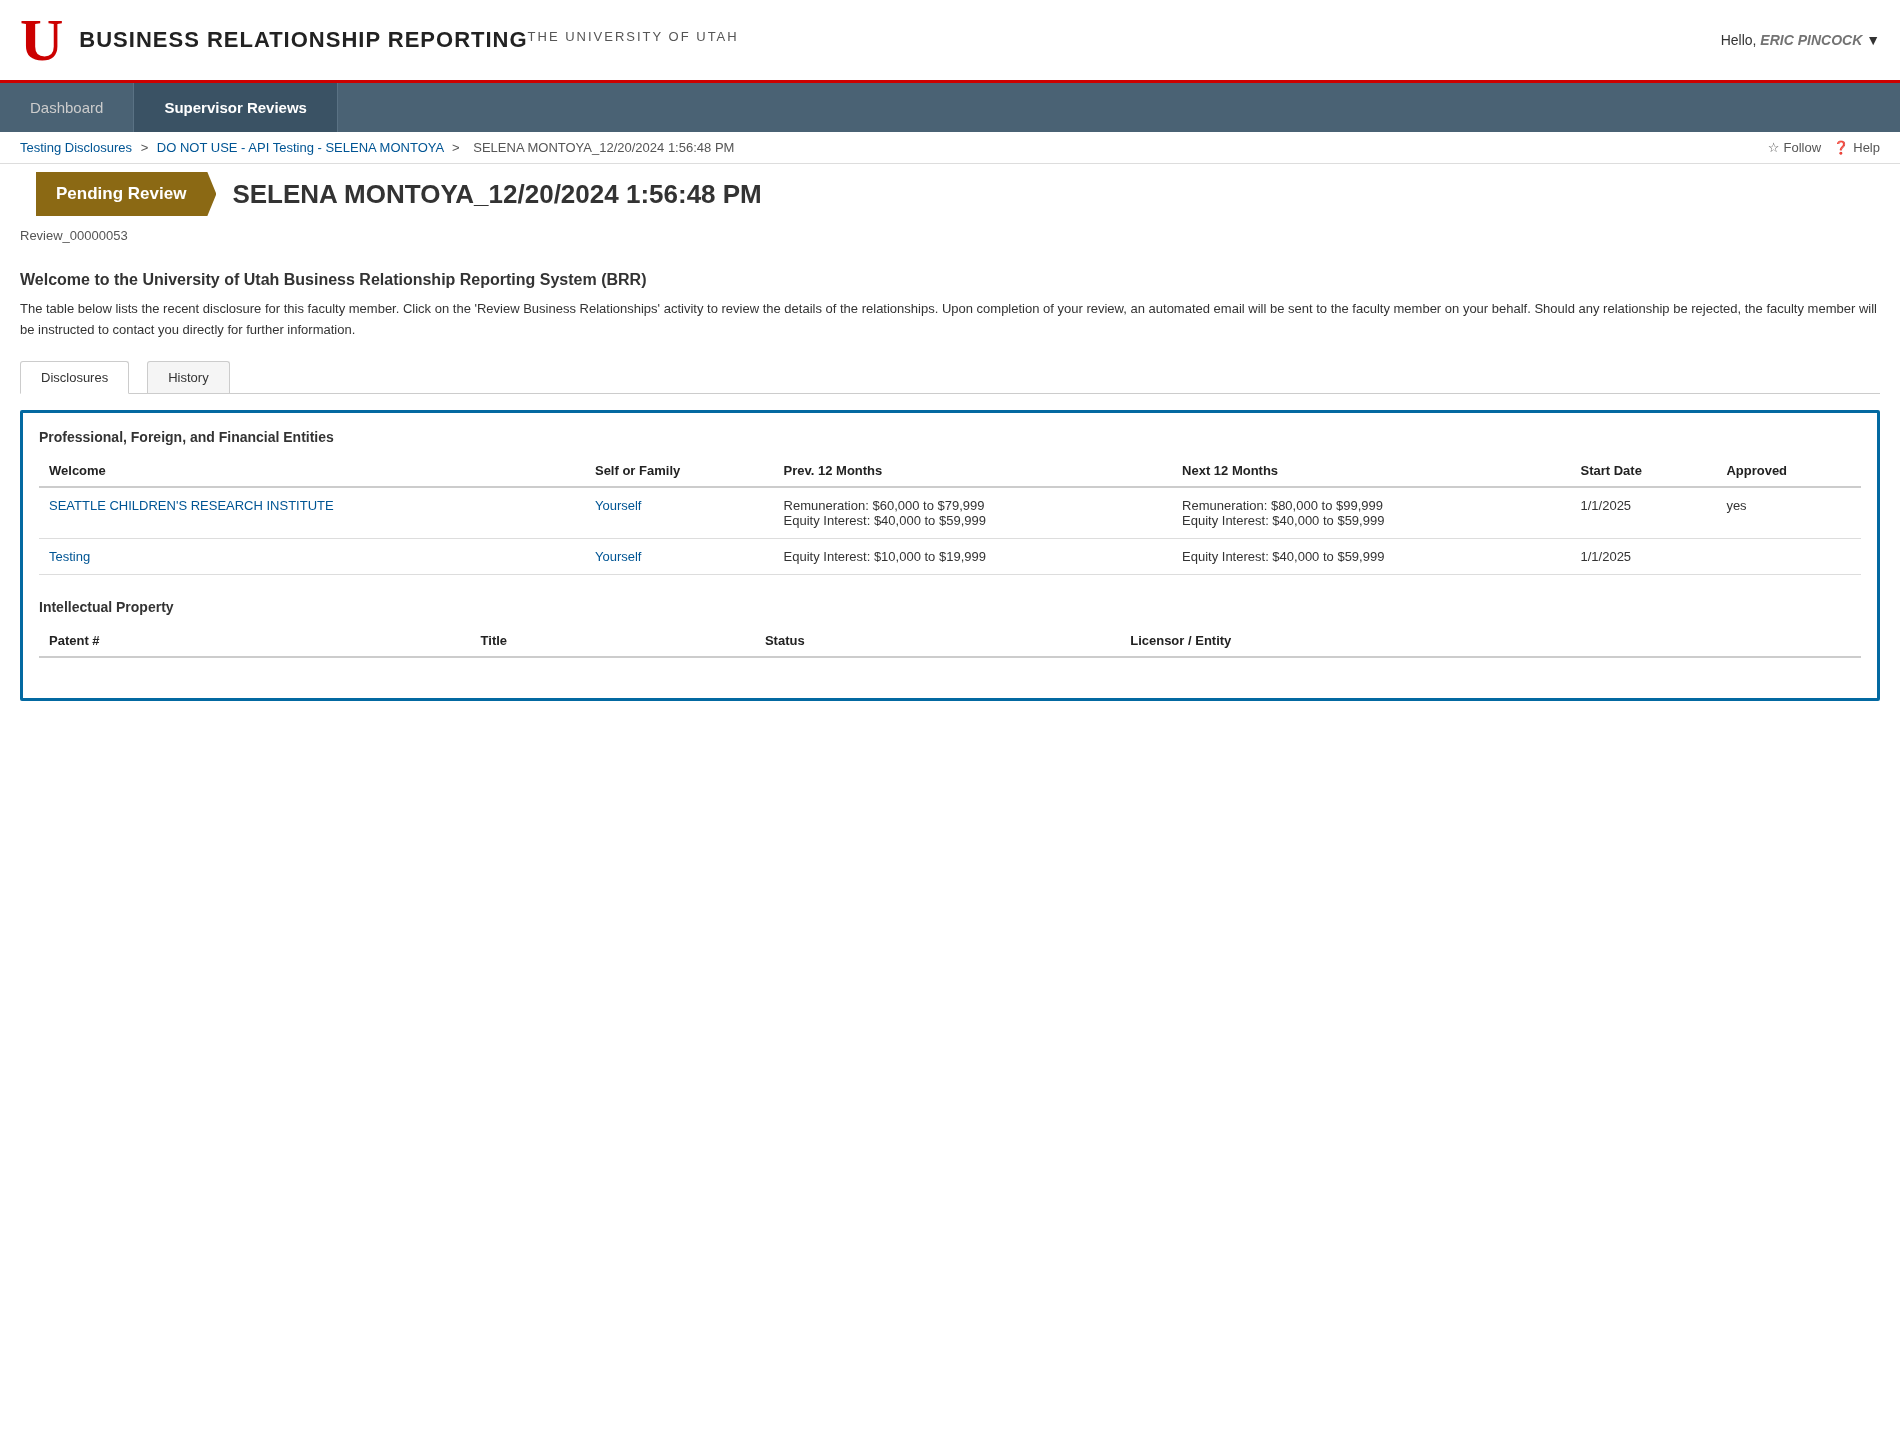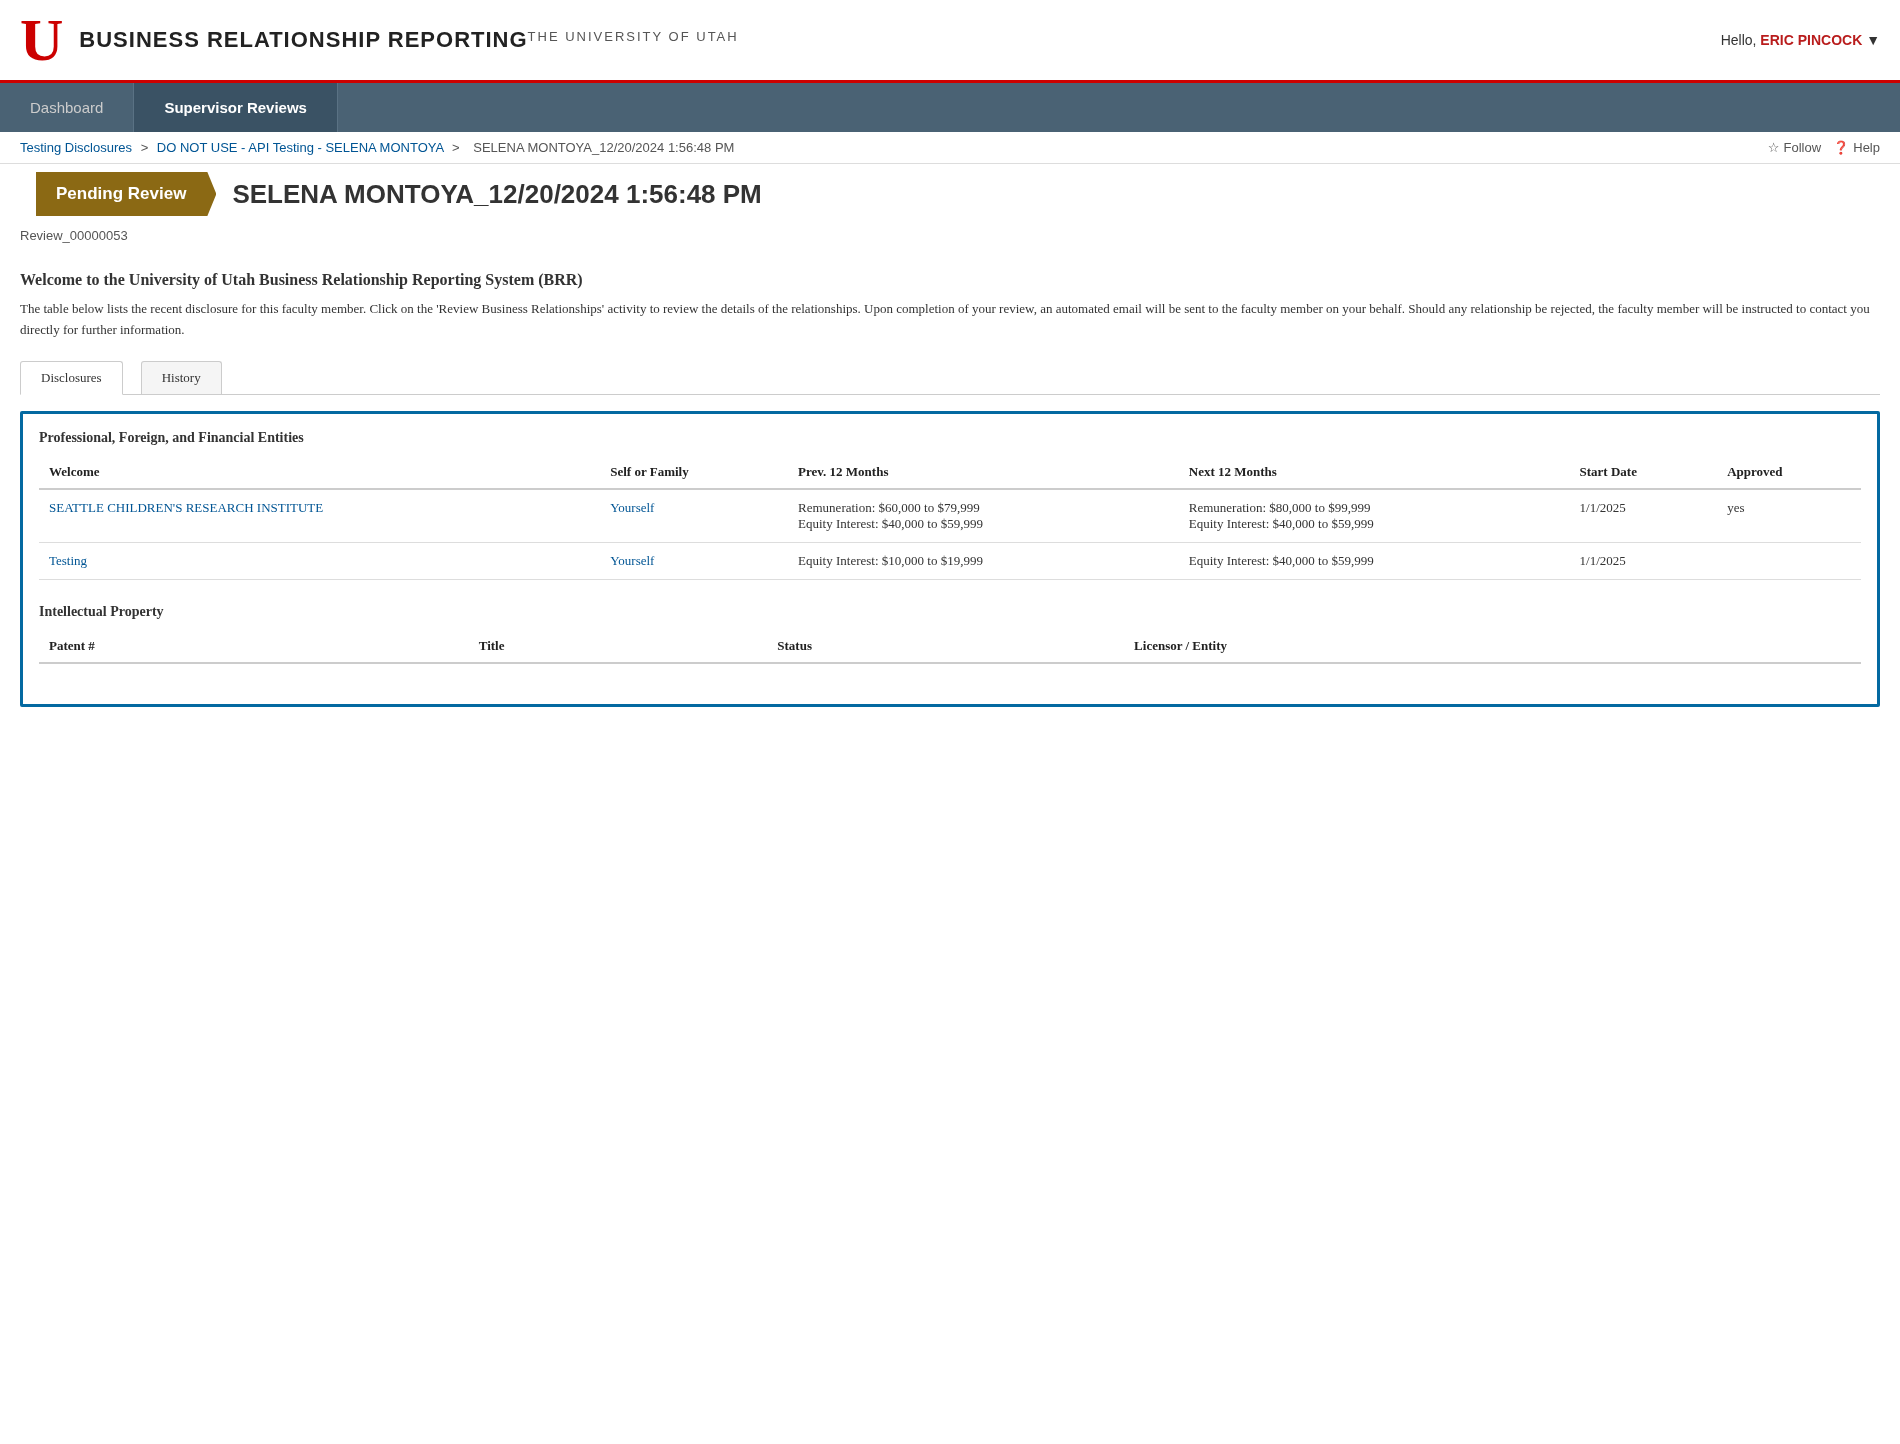--- a/index.html
+++ b/index.html
@@ -6,21 +6,21 @@
     body { font-family: Arial, sans-serif; font-size: 14px; color: #333; background: #fff; }
 
     
     .header { display: flex; align-items: center; justify-content: space-between; padding: 10px 20px; border-bottom: 3px solid #cc0000; }
     .header-left { display: flex; align-items: center; gap: 16px; }
     .logo-u { color: #cc0000; font-size: 60px; font-weight: 900; font-family: Georgia, serif; line-height: 1; }
     .logo-text { display: flex; }
     .logo-title { font-size: 22px; font-weight: 900; color: #222; letter-spacing: 1px; text-transform: uppercase; }
     .logo-subtitle { font-size: 13px; color: #555; letter-spacing: 2px; text-transform: uppercase; margin-top: 2px; }
     .header-right { font-size: 14px; color: #333; }
-    .header-right a { color: #b91c1c; font-weight: bold; text-decoration: none; }
+    .header-right a { color: #737373; font-weight: bold; text-decoration: none; font-style: italic; }
 
     
     .nav { background: #4a6274; display: flex; }
     .nav-item { padding: 16px 30px; color: #ccc; font-size: 15px; cursor: pointer; border-right: 1px solid #5a7284; text-align: center; }
     .nav-item.active { background: #3a5264; color: #fff; font-weight: bold; }
 
     
     .breadcrumb { display: flex; align-items: center; justify-content: space-between; padding: 8px 20px; border-bottom: 1px solid #ddd; font-size: 13px; }
     .breadcrumb-left { color: #555; }
     .breadcrumb-left a { color: #005594; text-decoration: none; }
@@ -43,21 +43,21 @@
     
     .sidebar { width: 220px; min-width: 220px; padding: 20px 10px; border-right: 1px solid #ddd; }
     .sidebar-user { margin-bottom: 20px; padding: 0 10px; }
     .sidebar-user-name { font-weight: bold; font-size: 14px; color: #222; }
     .sidebar-user-id { font-size: 12px; color: #555; }
     .sidebar-nav { display: flex; flex-direction: column; gap: 4px; }
     .sidebar-nav-item { padding: 8px 10px; cursor: pointer; color: #005594; font-size: 14px; border-radius: 3px; }
     .sidebar-nav-item.active { border: 2px solid #a01010; color: #005594; font-weight: bold; border-radius: 3px; }
 
     
-    .content { flex: 1; padding: 20px; font-family: Liberation Serif, serif; }
+    .content { flex: 1; padding: 20px; }
     .welcome-title { font-size: 16px; font-weight: bold; color: #333; margin-bottom: 10px; }
     .welcome-text { font-size: 13px; color: #333; line-height: 1.6; margin-bottom: 20px; }
 
     
     .tabs { display: flex; border-bottom: 1px solid #ccc; margin-bottom: 16px; }
     .tab { padding: 8px 20px; cursor: pointer; font-size: 13px; color: #333; border: 1px solid #ccc; border-bottom: none; background: #f5f5f5; margin-right: 18px; border-radius: 3px 3px 0 0; }
     .tab.active { background: #fff; border-bottom: 1px solid #fff; margin-bottom: -1px; }
 
     
     .section-title { font-size: 14px; font-weight: bold; color: #333; margin-bottom: 10px; }

